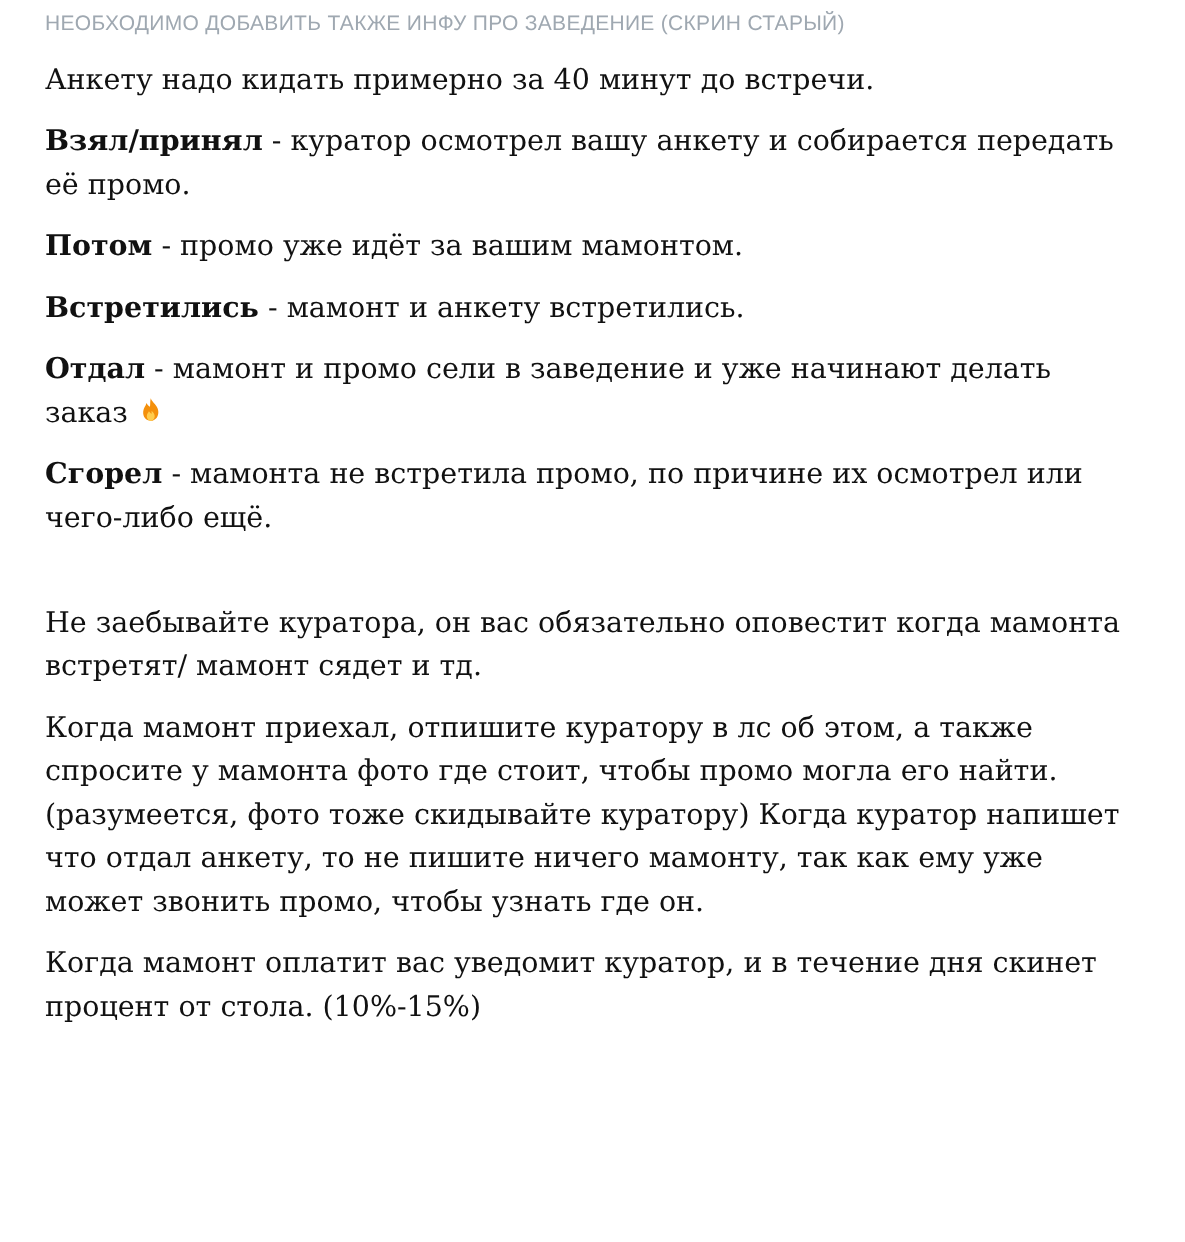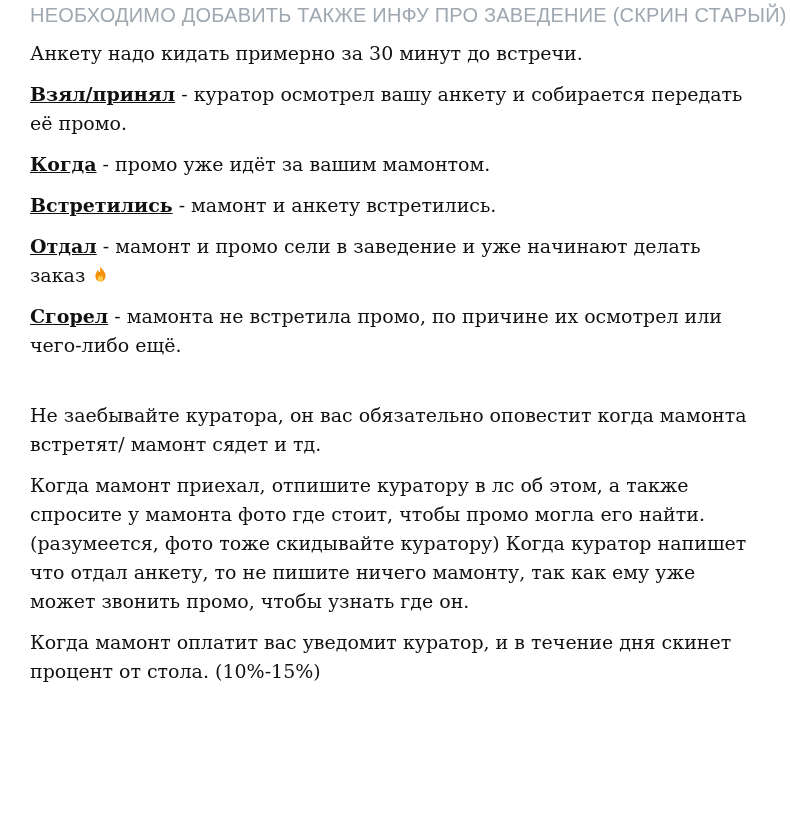--- a/index.html
+++ b/index.html
@@ -13,60 +13,59 @@
     overflow: hidden;
     font-family: "DejaVu Serif", "Liberation Serif", serif;
     color: #111111;
   }
   .page {
     padding: 7px 30px 0 30px;
     box-sizing: border-box;
   }
   .byline {
     font-family: "Liberation Sans", "DejaVu Sans", sans-serif;
-    font-size: 20px;
+    font-size: 14px;
     line-height: 17px;
     letter-spacing: 0.2px;
     color: #9fa8b1;
-    text-align: right;
+    text-align: left;
     margin: 0 0 15px 0;
     white-space: nowrap;
   }
   p {
     margin: 0 0 12px 0;
     font-size: 19px;
     line-height: 29px;
   }
   p b {
     font-weight: bold;
-    text-decoration: underline;
   }
   .spacer {
     height: 29px;
   }
   .fire-icon {
     display: inline-block;
     width: 19px;
     height: 19px;
     vertical-align: -3px;
   }
 </style>
 </head>
 <body>
 
 <div class="page">
 
   <div class="byline">НЕОБХОДИМО ДОБАВИТЬ ТАКЖЕ ИНФУ ПРО ЗАВЕДЕНИЕ (СКРИН СТАРЫЙ)</div>
 
-  <p>Анкету надо кидать примерно за 30 минут до встречи.</p>
+  <p>Анкету надо кидать примерно за 40 минут до встречи.</p>
 
   <p><b>Взял/принял</b><span> - куратор осмотрел вашу анкету и собирается передать её промо.</span></p>
 
 
-  <p><b>Когда</b><span> - промо уже идёт за вашим мамонтом.</span></p>
+  <p><b>Потом</b><span> - промо уже идёт за вашим мамонтом.</span></p>
 
   <p><b>Встретились</b><span> - мамонт и анкету встретились.</span></p>
 
   <p><b>Отдал</b><span> - мамонт и промо сели в заведение и уже начинают делать заказ </span><svg class="fire-icon" viewBox="0 0 36 36" aria-hidden="true">
         <path fill="#F4900C" d="M18 1c2 6 8.5 8 9.5 16 .8 6.5-3.5 12.5-9.5 12.5S7.7 24.5 8.5 17.5c.5-4.5 3-6.5 4.2-10.5 1.3 3 3 4.3 4.3 4.6.6-3.1 0-7.1 1-10.6z"></path>
         <path fill="#FFCC4D" d="M18 29.5c-2.8 0-5-2.7-5-5.8 0-2.6 1.6-4.2 2.7-6.3 1 1.5 2.4 2.1 3 3.6.5-1.5.5-2.6.3-4.2 2.2 2.1 4 4.3 4 6.9 0 3.1-2.2 5.8-5 5.8z"></path>
       </svg></p>
 
 
   <p><b>Сгорел</b><span> - мамонта не встретила промо, по причине их осмотрел или чего-либо ещё.</span></p>

